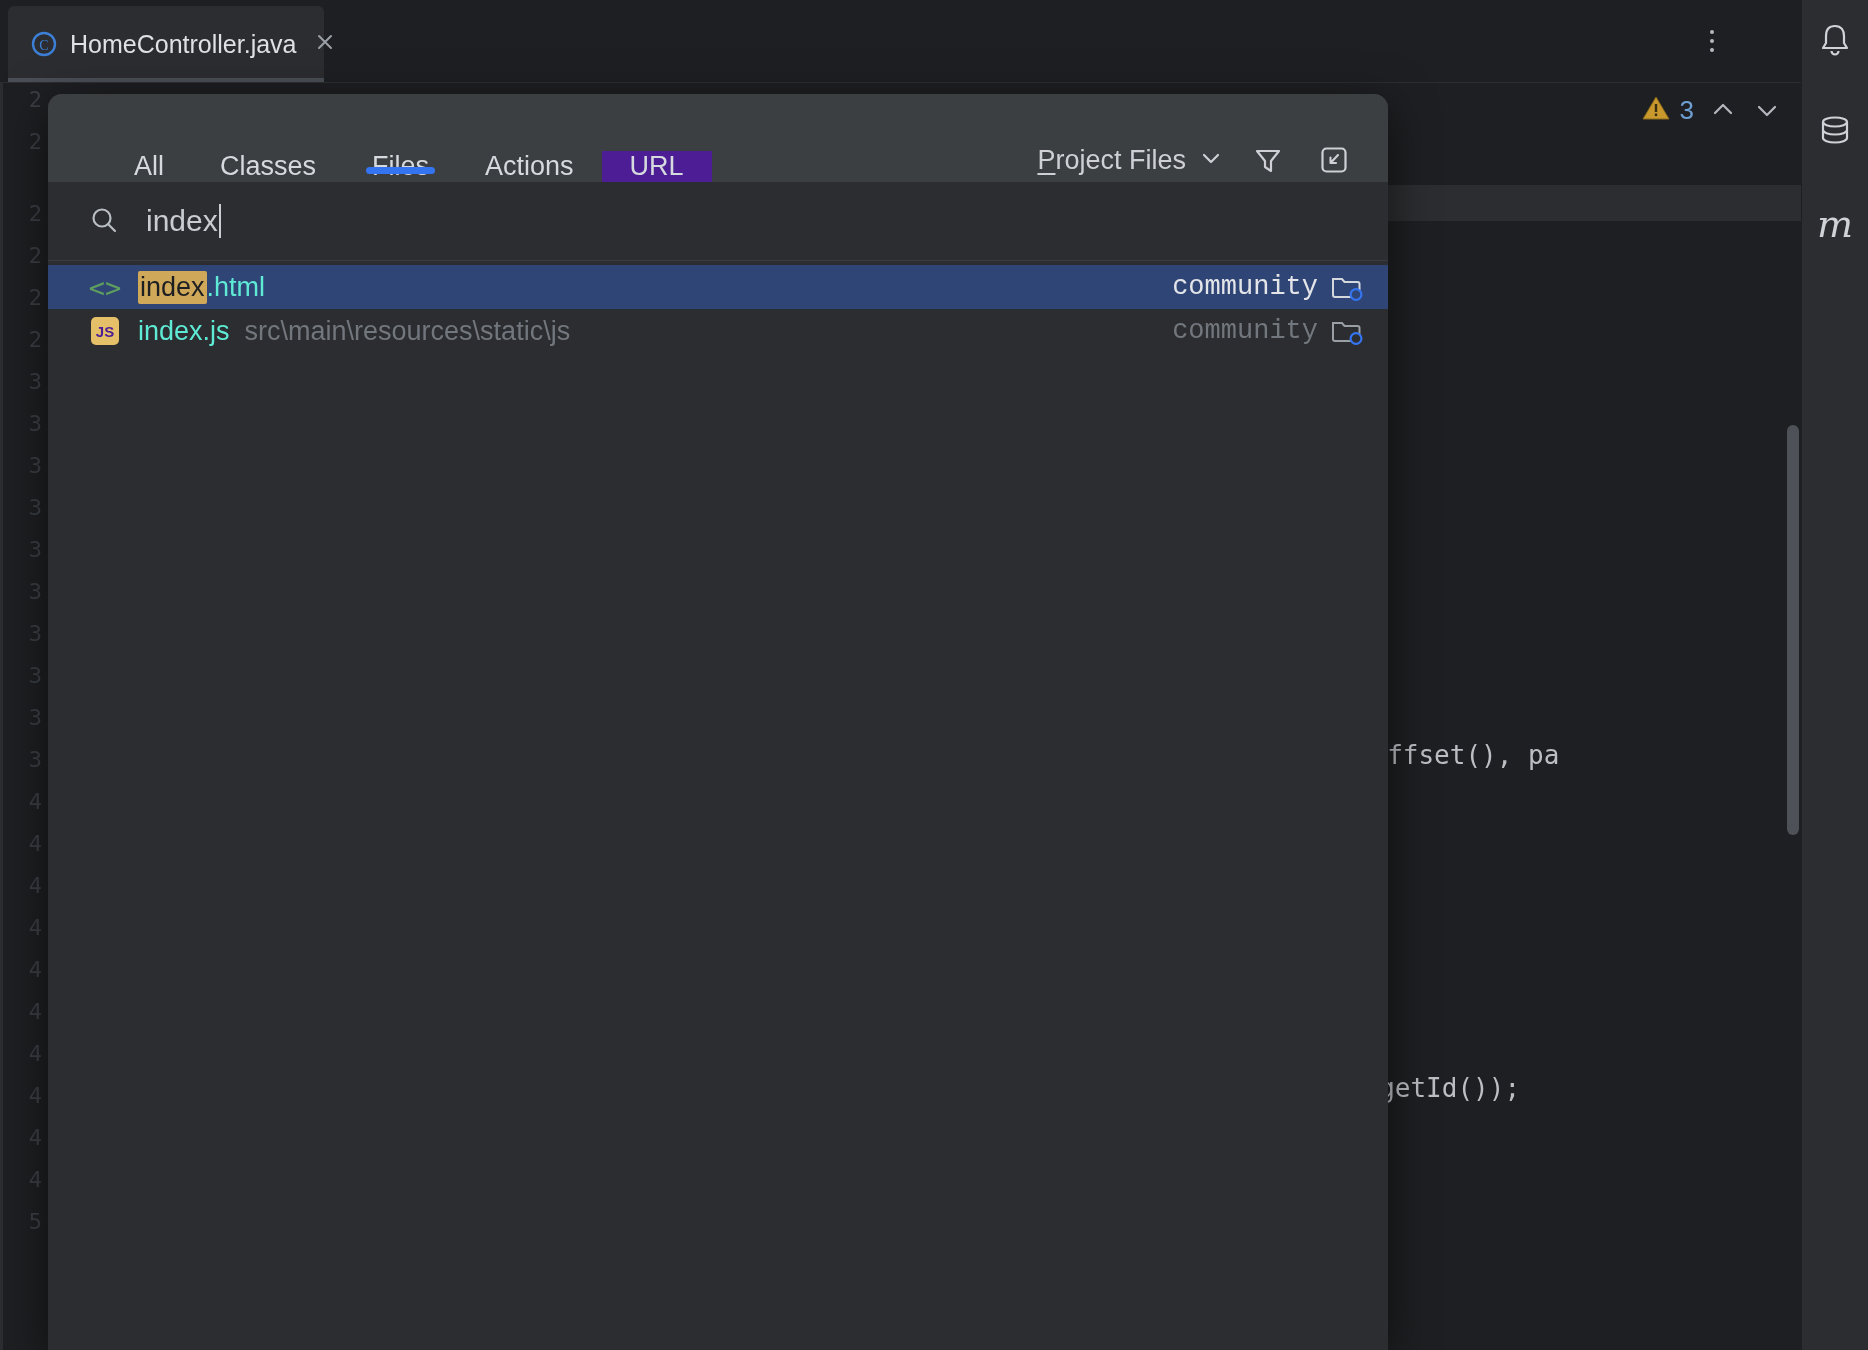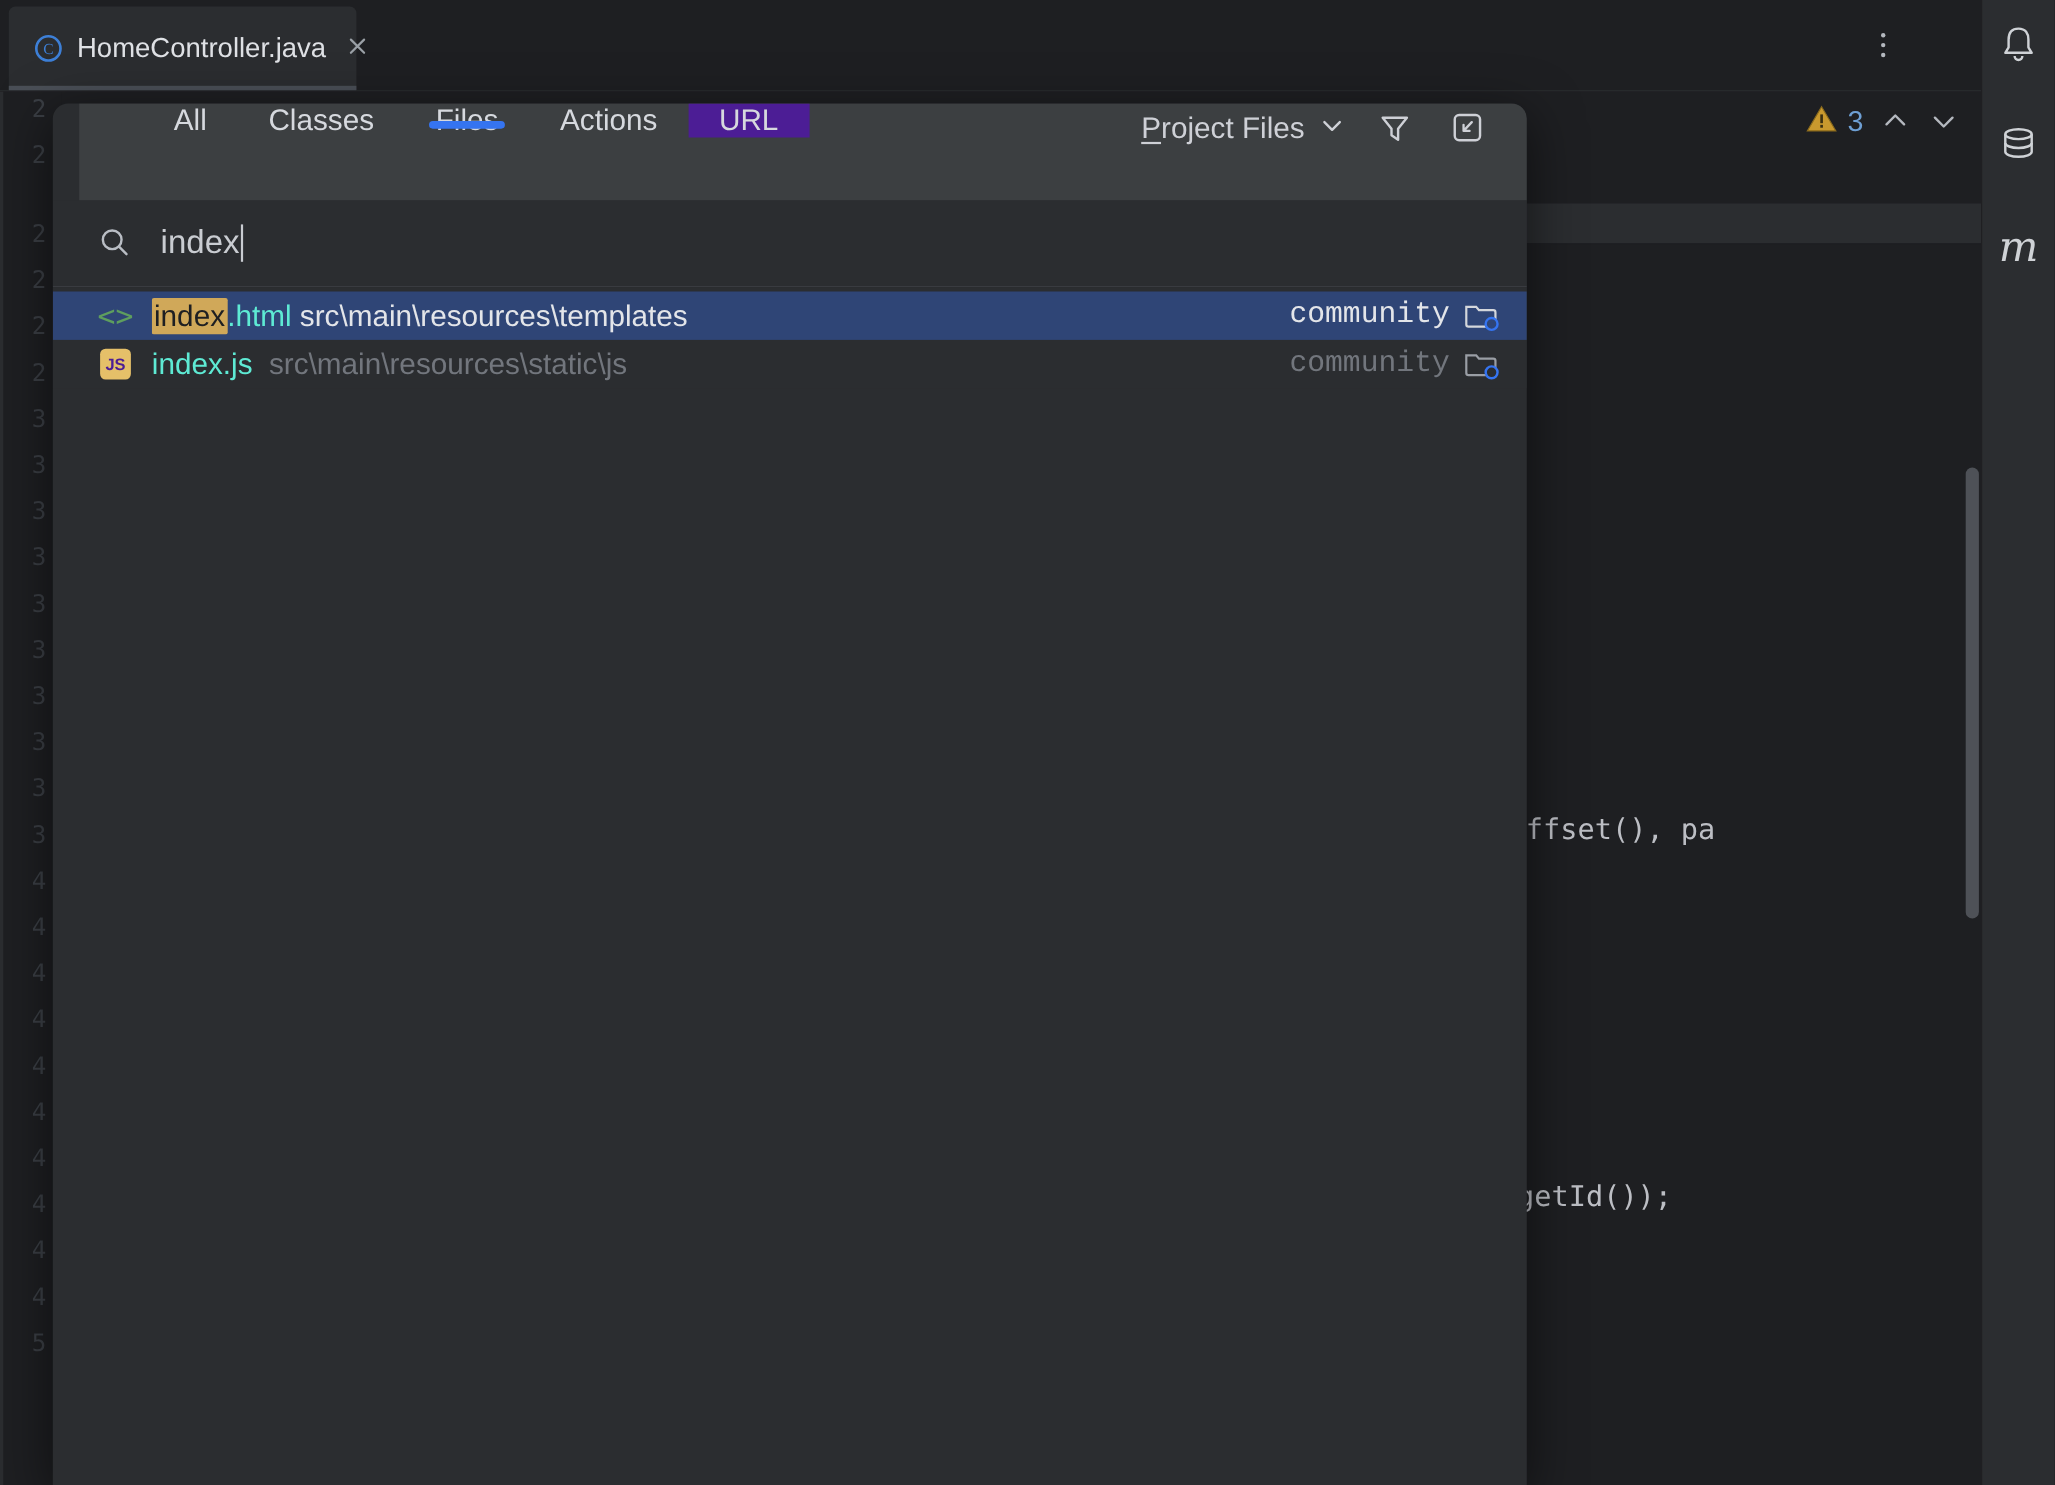--- a/index.html
+++ b/index.html
@@ -159,21 +159,21 @@
     width: 1340px; height: 1256px;
     background: #2b2d30;
     border-radius: 14px 14px 0 0;
     box-shadow: 0 12px 48px rgba(0,0,0,.55);
     overflow: hidden;
   }
   .se-header {
     position: relative;
     height: 88px;
     background: #3c3f41;
-    display: flex; align-items: flex-start; margin-left: 24px;
+    display: flex; align-items: flex-end;
   }
   .se-tabs {
     display: flex; align-items: stretch;
     margin-left: 58px;
   }
   .se-tab {
     position: relative;
     display: flex; align-items: center;
     padding: 0 28px;
     color: #d6d9de;
@@ -467,21 +467,21 @@
         <span class="se-caret"></span>
       </div>
     </div>
 
     <div class="se-results">
 
       <div class="se-row selected">
         <span class="se-row-icon">
           <span class="angle-ico">&lt;&gt;</span>
         </span>
-        <span class="se-row-main"><span class="se-name hl">index</span><span class="se-name">.html</span><span class="se-path"> src\main\resources\templates</span></span>
+        <span class="se-row-main"><span class="se-name hl">index</span><span class="se-name">.html</span></span>
         <span class="se-row-right">
           <span class="se-module">community</span>
           <span class="module-ico">
             <svg width="34" height="30" viewBox="0 0 34 30">
               <path d="M3 7 h9 l2.5 3 h13 a2 2 0 0 1 2 2 v11 a2 2 0 0 1 -2 2 h-22.5 a2 2 0 0 1 -2 -2 z" fill="none" stroke="#d4d7dc" stroke-width="2"></path>
               <circle cx="26" cy="22.5" r="5.4" fill="#2f4576" stroke="#3574f0" stroke-width="2.2"></circle>
             </svg>
           </span>
         </span>
       </div>

